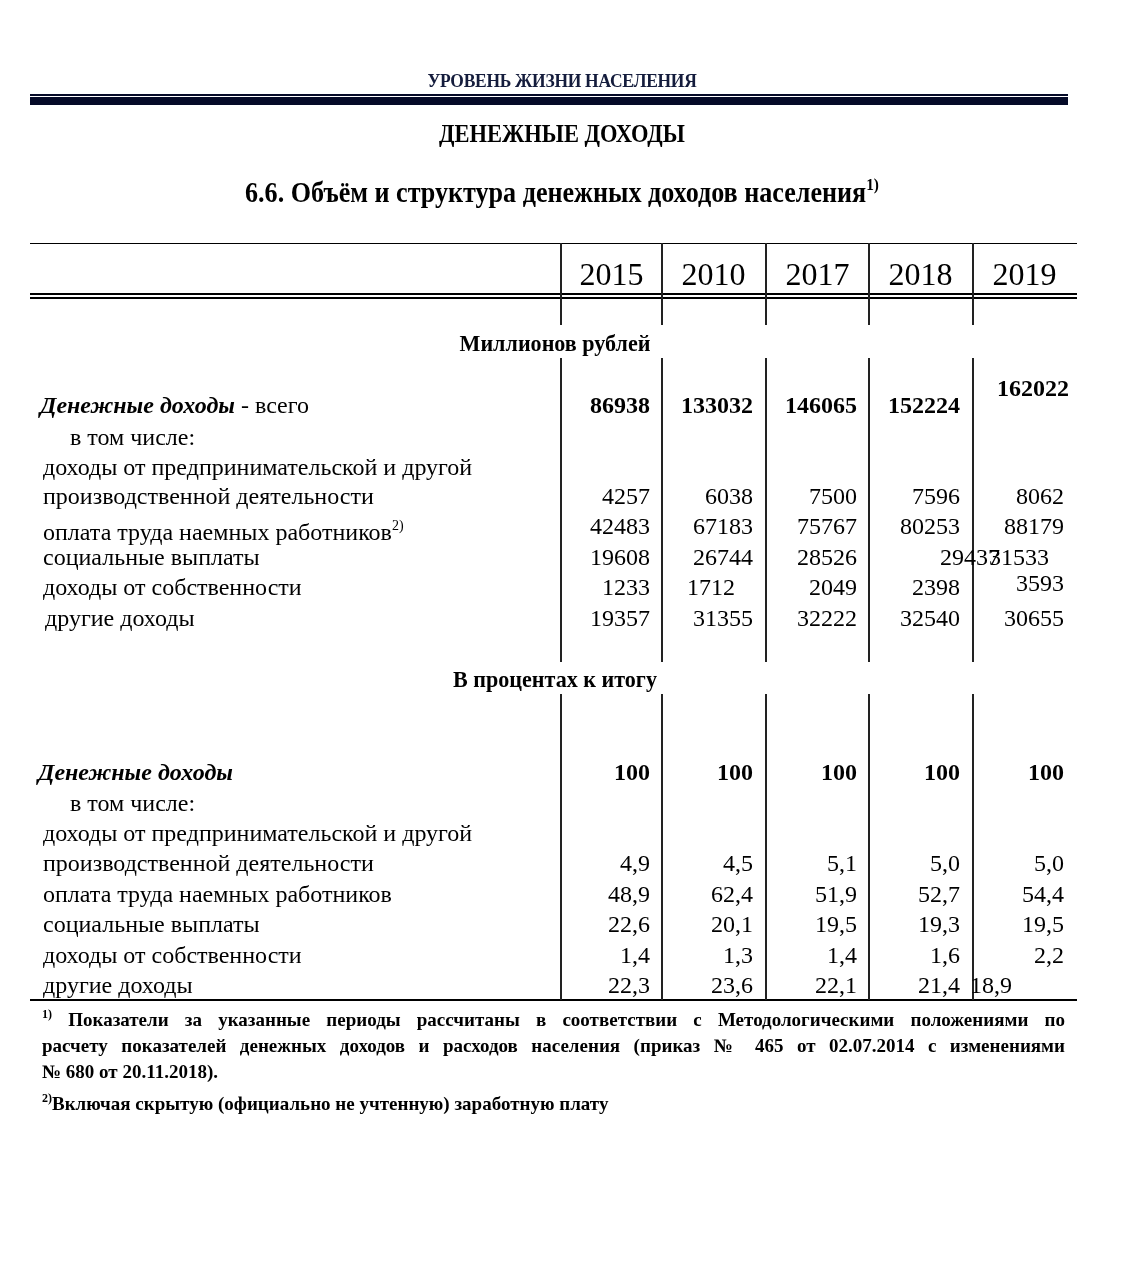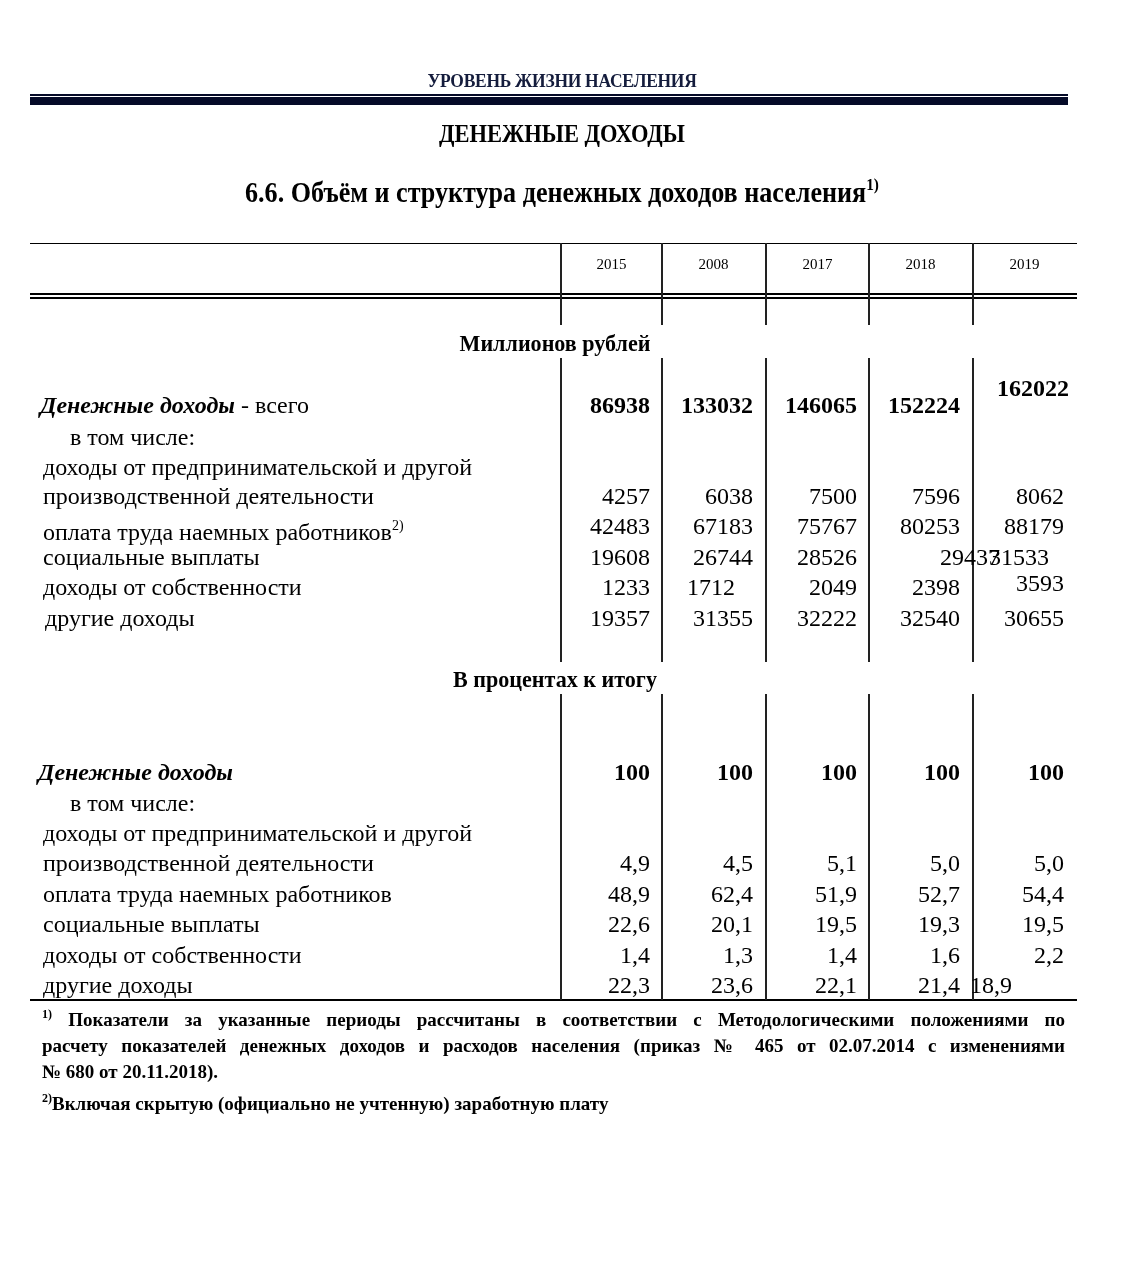--- a/index.html
+++ b/index.html
@@ -22,21 +22,21 @@
     position: absolute; left: 0; top: 175px; width: 1124px; text-align: center;
     font-size: 29px; font-weight: bold; transform: scaleX(0.9);
   }
   .table-title sup { font-size: 17px; vertical-align: 12px; }
 
   
   .hline { position: absolute; left: 30px; width: 1047px; background: #000; }
   .vline { position: absolute; width: 2px; background: #222; }
 
   .year {
-    position: absolute; top: 256px; width: 103px; text-align: center; font-size: 15px;
+    position: absolute; top: 256px; width: 103px; text-align: center; font-size: 32px;
   }
 
   .section-label {
     position: absolute; left: 0; width: 1110px; text-align: center;
     font-size: 24px; font-weight: bold; transform: scaleX(0.92);
   }
 
   .row-label { position: absolute; left: 43px; font-size: 24px; white-space: nowrap; line-height: 30px; }
   .row-label.total { left: 40px; font-weight: bold; font-style: italic; }
   .row-label.total .plain { font-weight: normal; font-style: normal; }
@@ -83,21 +83,21 @@
   <div class="vline" style="left:972px;top:358px;height:304px;"></div>
 
   <div class="vline" style="left:560px;top:694px;height:306px;"></div>
   <div class="vline" style="left:661px;top:694px;height:306px;"></div>
   <div class="vline" style="left:765px;top:694px;height:306px;"></div>
   <div class="vline" style="left:868px;top:694px;height:306px;"></div>
   <div class="vline" style="left:972px;top:694px;height:306px;"></div>
 </div>
 
 <div class="year" style="left:560px;">2015</div>
-<div class="year" style="left:662px;">2008</div>
+<div class="year" style="left:662px;">2010</div>
 <div class="year" style="left:766px;">2017</div>
 <div class="year" style="left:869px;">2018</div>
 <div class="year" style="left:973px;">2019</div>
 
 <div class="section-label" style="top:330px;">Миллионов рублей</div>
 
 <div class="row-label total" style="top:390px;"><span>Денежные доходы</span><span class="plain"> - всего</span></div>
 <div class="cell bold" style="left:560px;top:390px;">86938</div>
 <div class="cell bold" style="left:663px;top:390px;">133032</div>
 <div class="cell bold" style="left:767px;top:390px;">146065</div>

